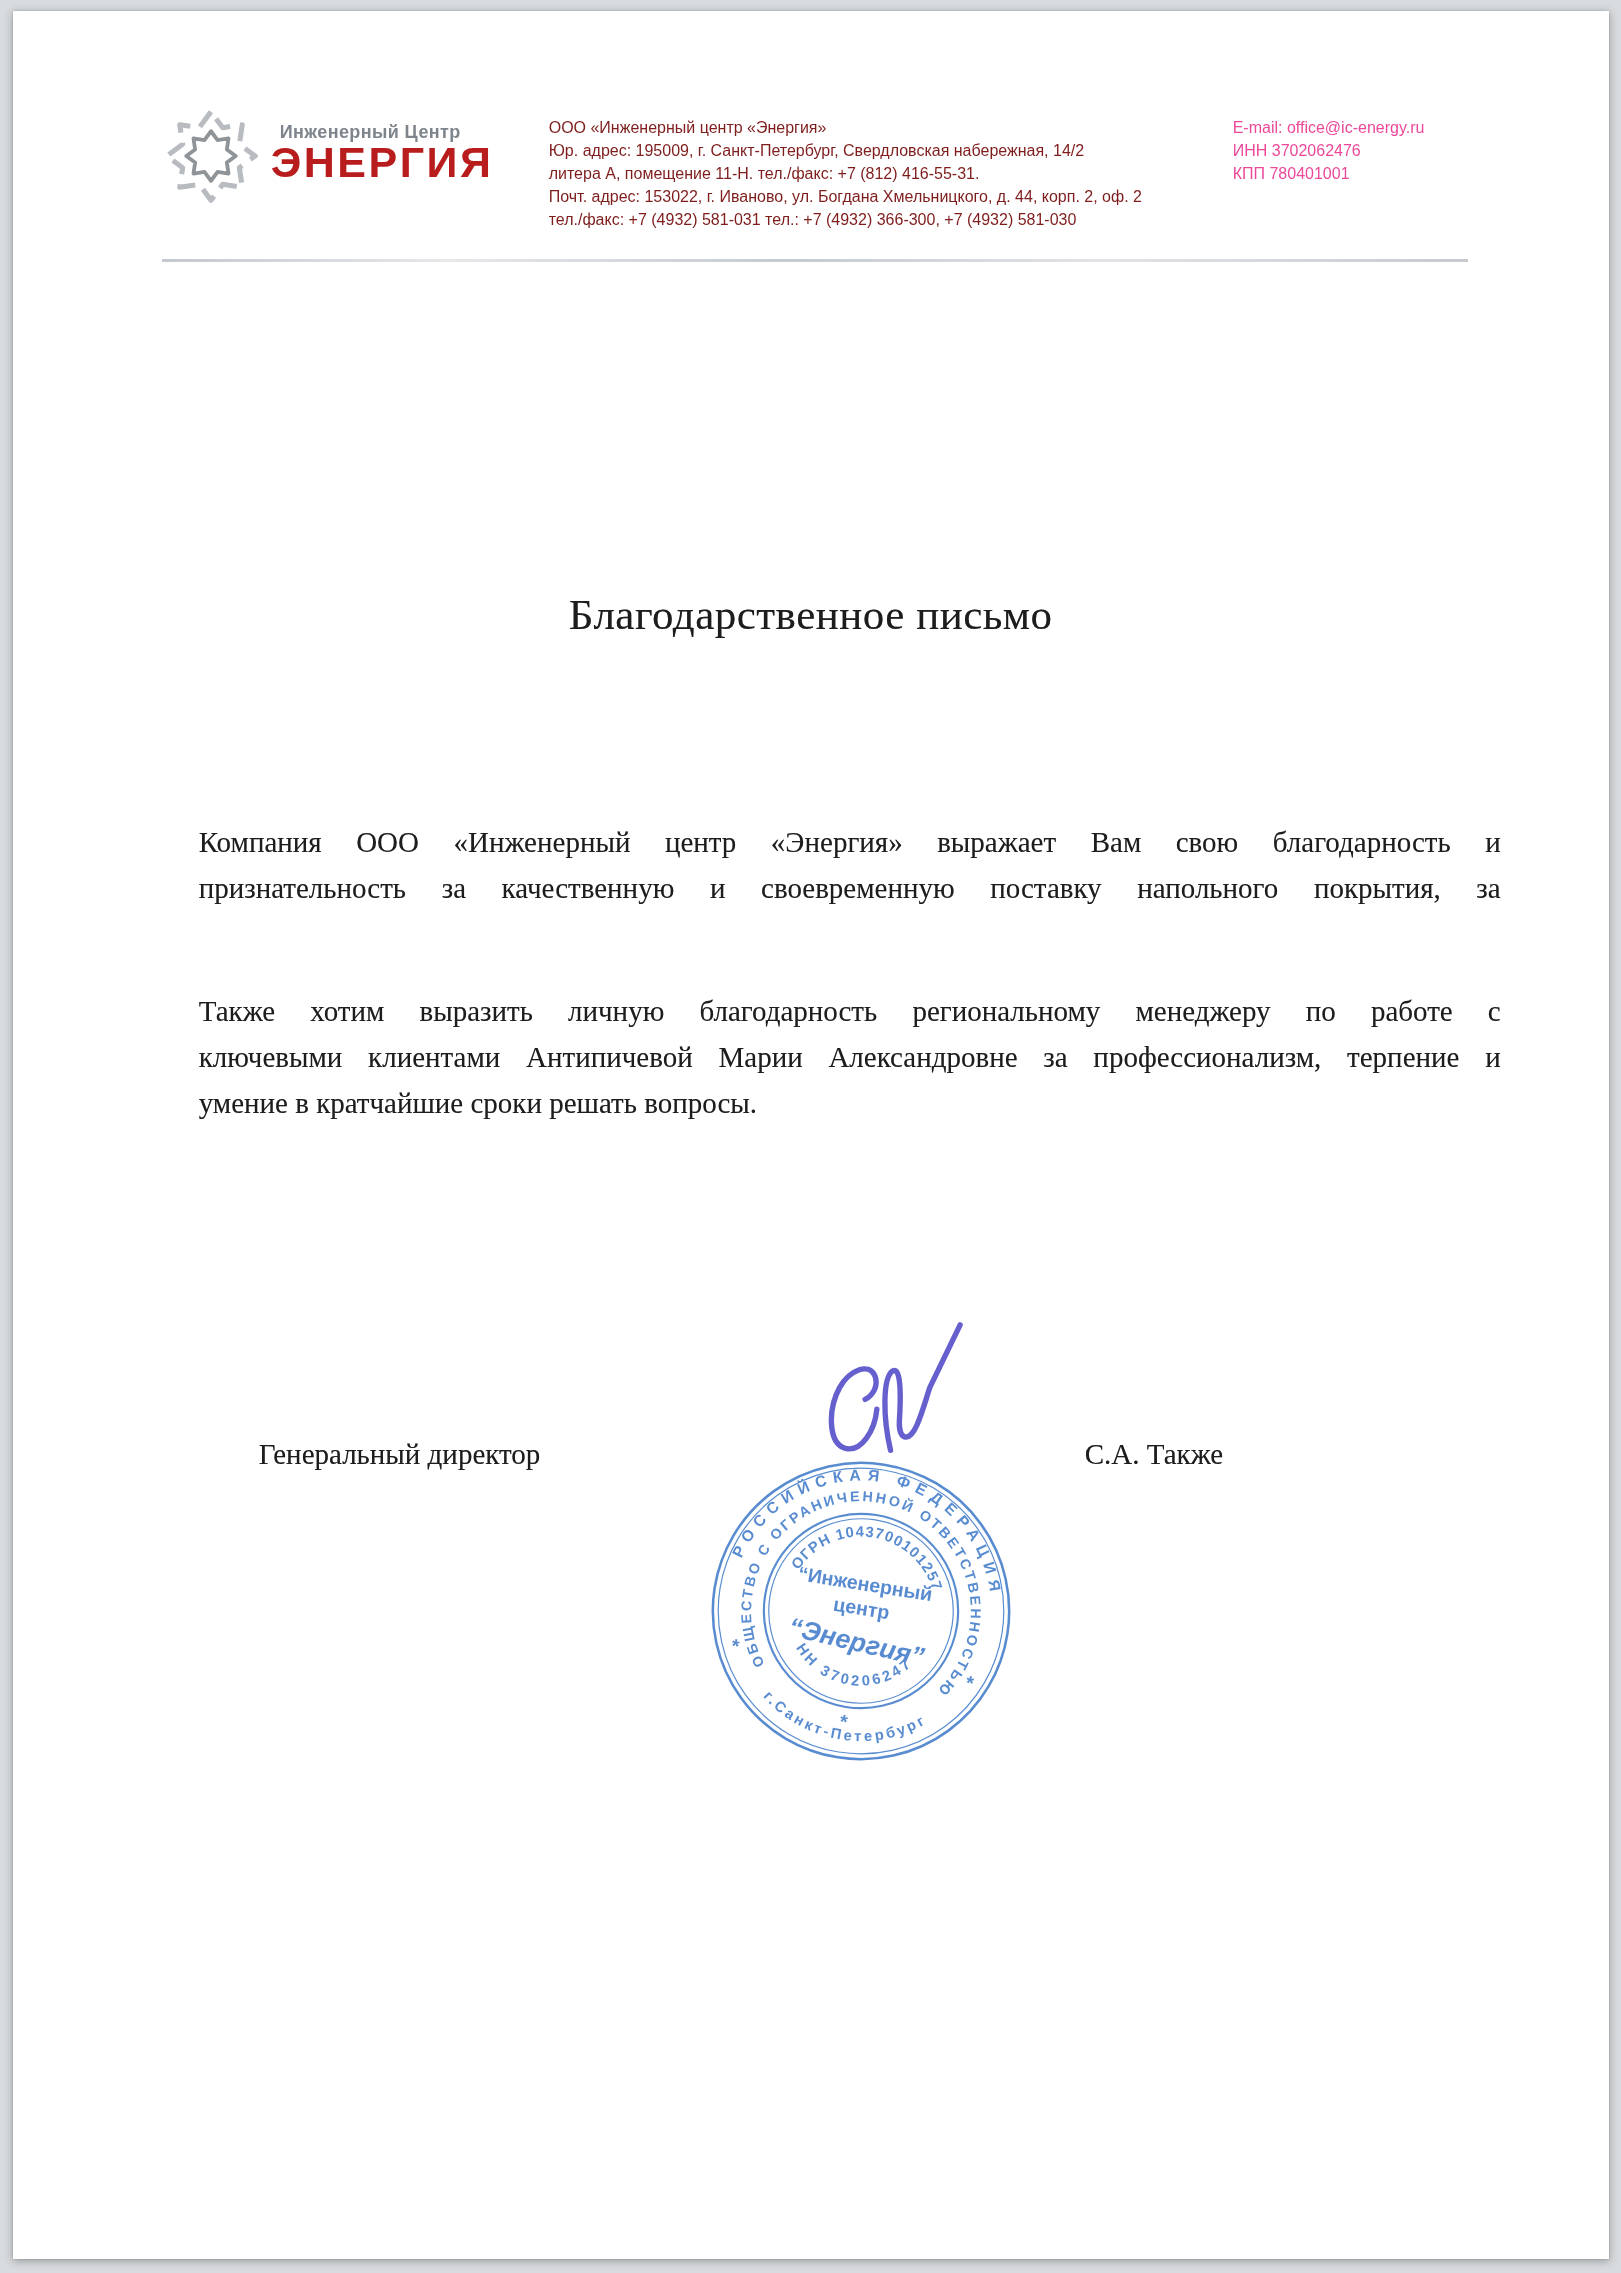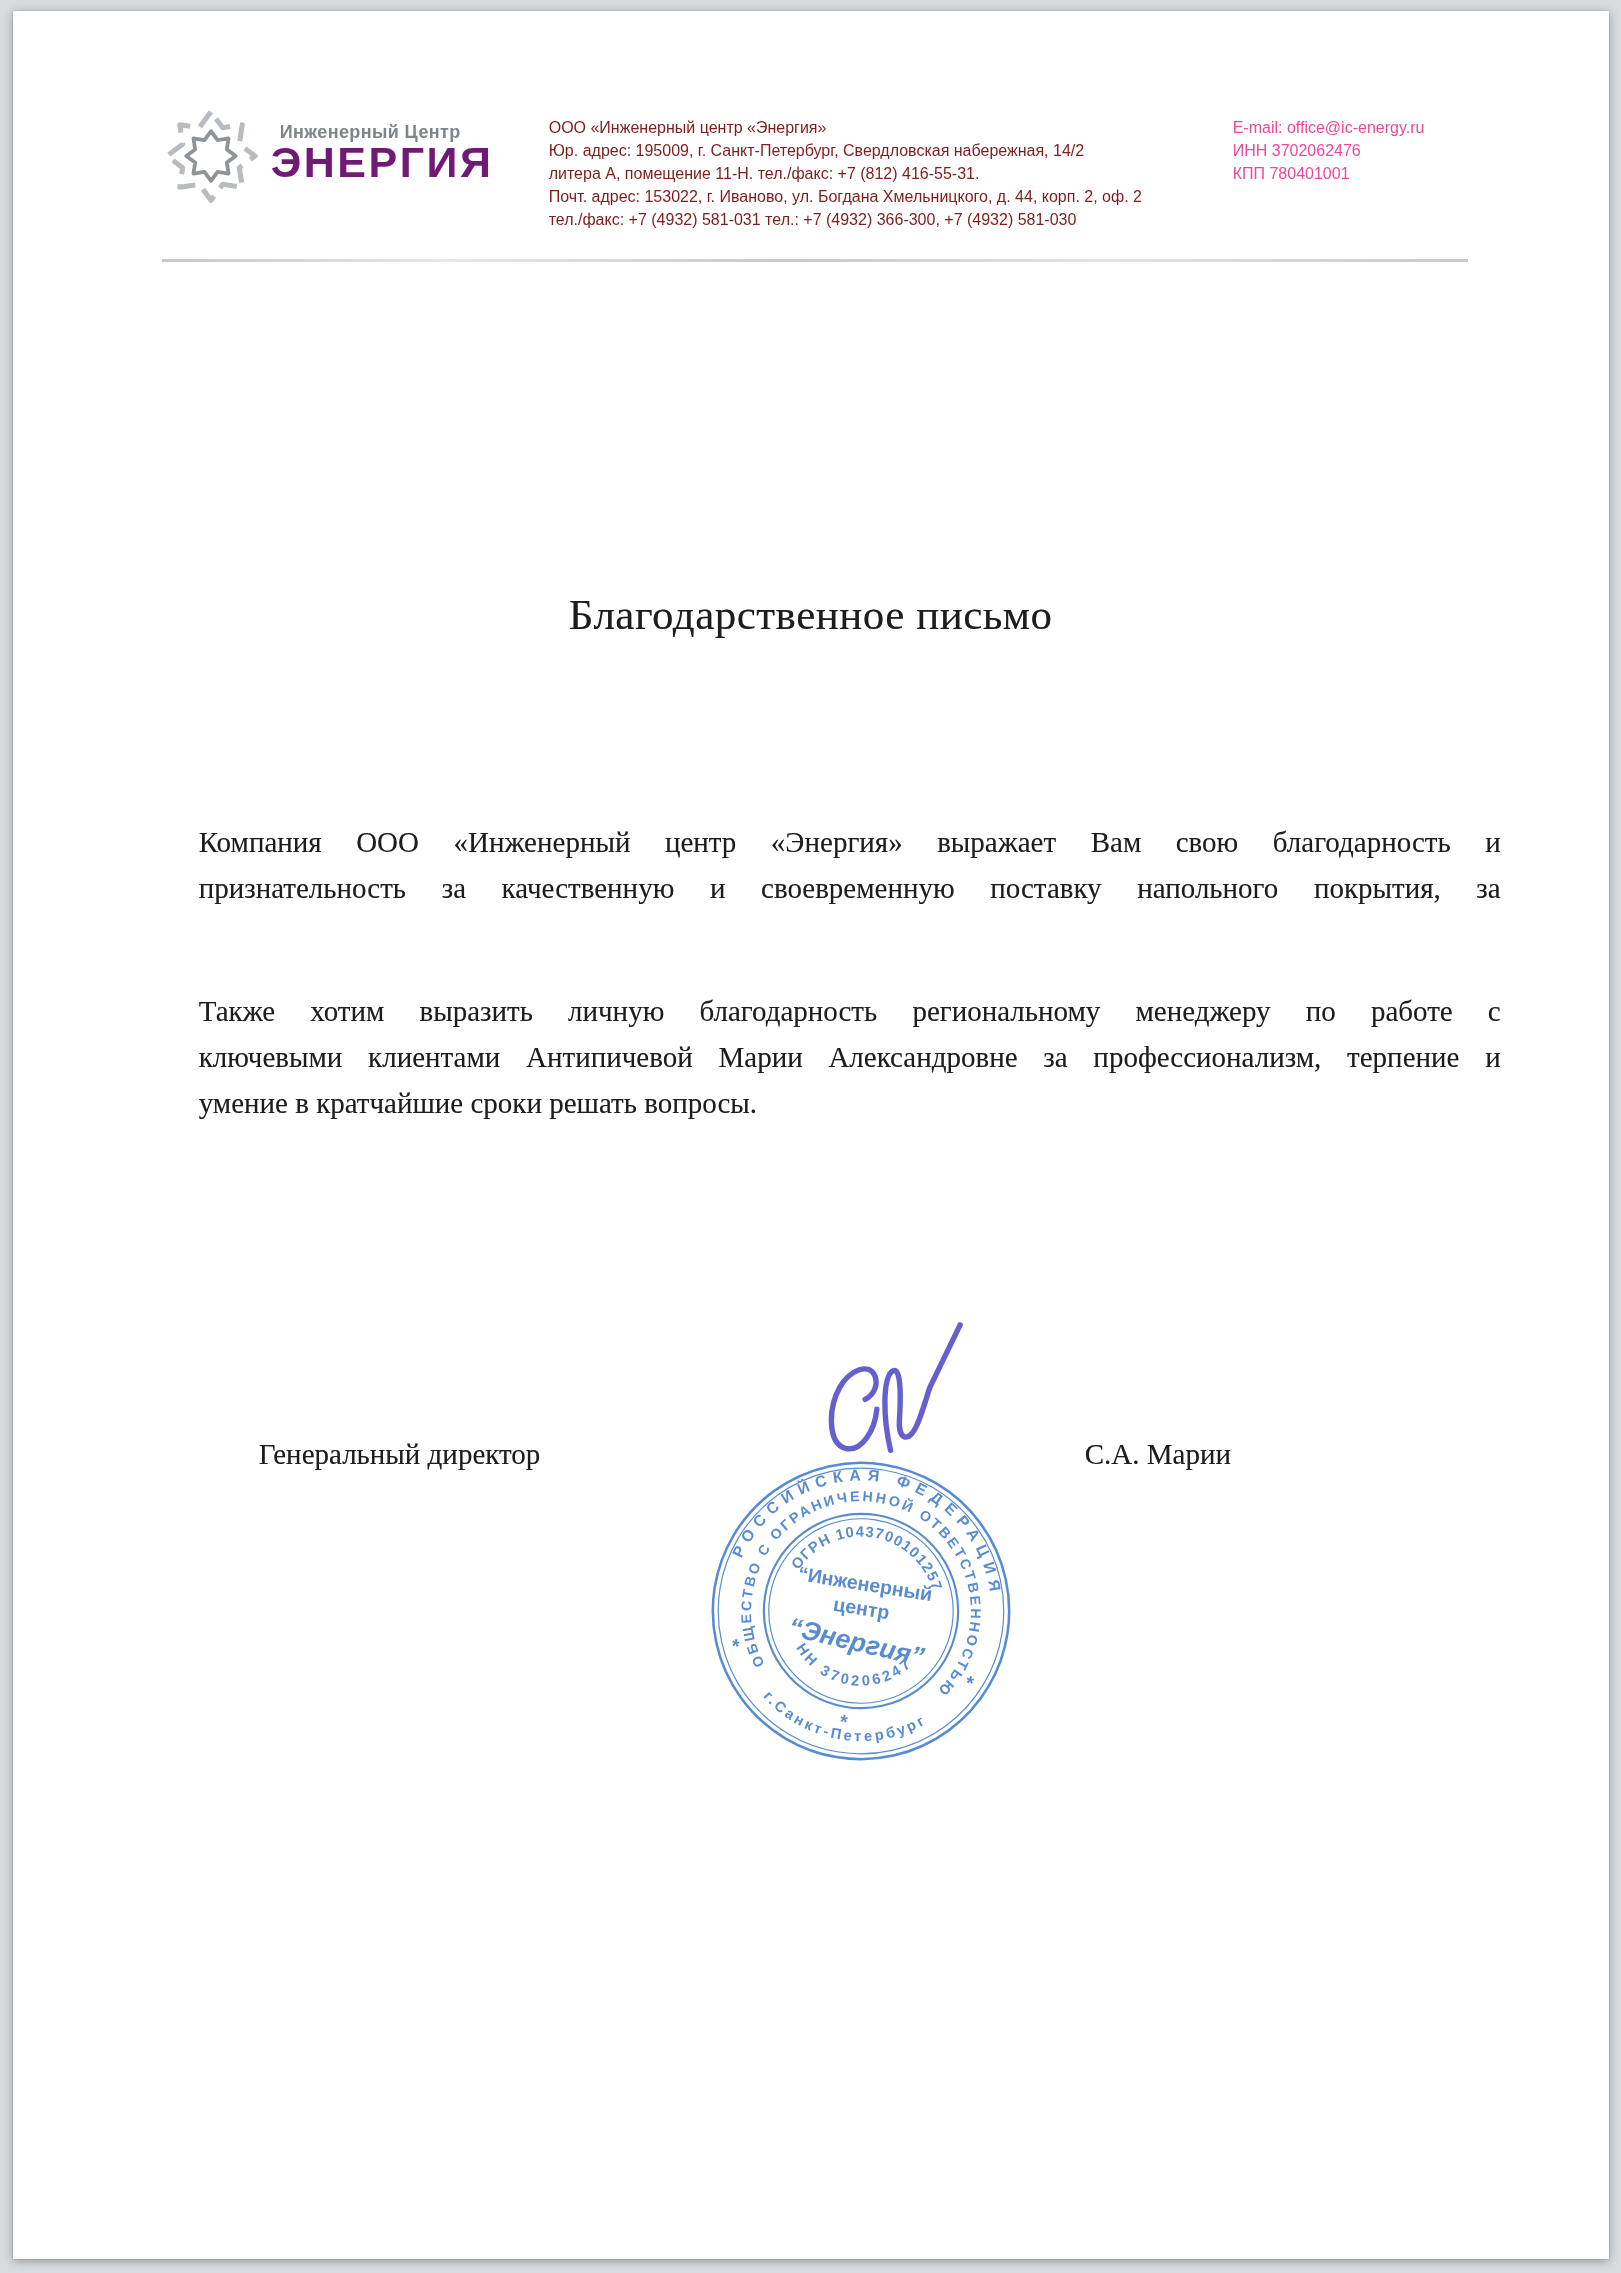--- a/index.html
+++ b/index.html
@@ -18,21 +18,21 @@
   .abs{position:absolute;}
 
   
   .logo-star{left:147px;top:94px;width:102px;height:102px;}
   .logo-top{
     left:267px;top:111px;font-size:18px;font-weight:bold;
     color:#7e848b;letter-spacing:0.4px;
   }
   .logo-name{
     left:258px;top:127px;font-size:43px;font-weight:bold;
-    color:#701a75;letter-spacing:2.5px;
+    color:#b91c1c;letter-spacing:2.5px;
   }
   .company-info{
     left:536px;top:105px;width:627px;
     font-size:16px;line-height:23px;color:#7f1d1d;
   }
   .contacts{
     left:1220px;top:105px;width:323px;
     font-size:16px;line-height:23px;color:#ec4899;
   }
   .divider{
@@ -115,21 +115,21 @@
     <div class="jline">признательность за качественную и своевременную поставку напольного покрытия, за</div>
   </div>
 
   <div class="abs letter-text paragraph para-2">
     <div class="jline">Также хотим выразить личную благодарность региональному менеджеру по работе с</div>
     <div class="jline">ключевыми клиентами Антипичевой Марии Александровне за профессионализм, терпение и</div>
     <div class="jline-last">умение в кратчайшие сроки решать вопросы.</div>
   </div>
 
   <div class="abs letter-text sig-position">Генеральный директор</div>
-  <div class="abs letter-text sig-name">С.А. Марии</div>
+  <div class="abs letter-text sig-name">С.А. Также</div>
 
   <svg class="abs sig-scribble" viewBox="0 0 150 160">
     <g fill="none" stroke="#564fc9" stroke-width="5.5" stroke-linecap="round" stroke-linejoin="round" opacity="0.9">
       <path d="M 58,96 C 56,118 42,140 26,136 C 8,131 8,96 20,74 C 30,56 50,48 56,62 C 60,72 54,82 46,86"></path>
       <path d="M 72,138 C 64,104 64,64 74,57 C 84,51 82,92 81,108 C 80,126 90,132 99,112 C 105,98 108,86 112,74 L 143,10"></path>
     </g>
   </svg>
 
   <svg class="abs stamp" viewBox="0 0 320 320">
     <defs>

